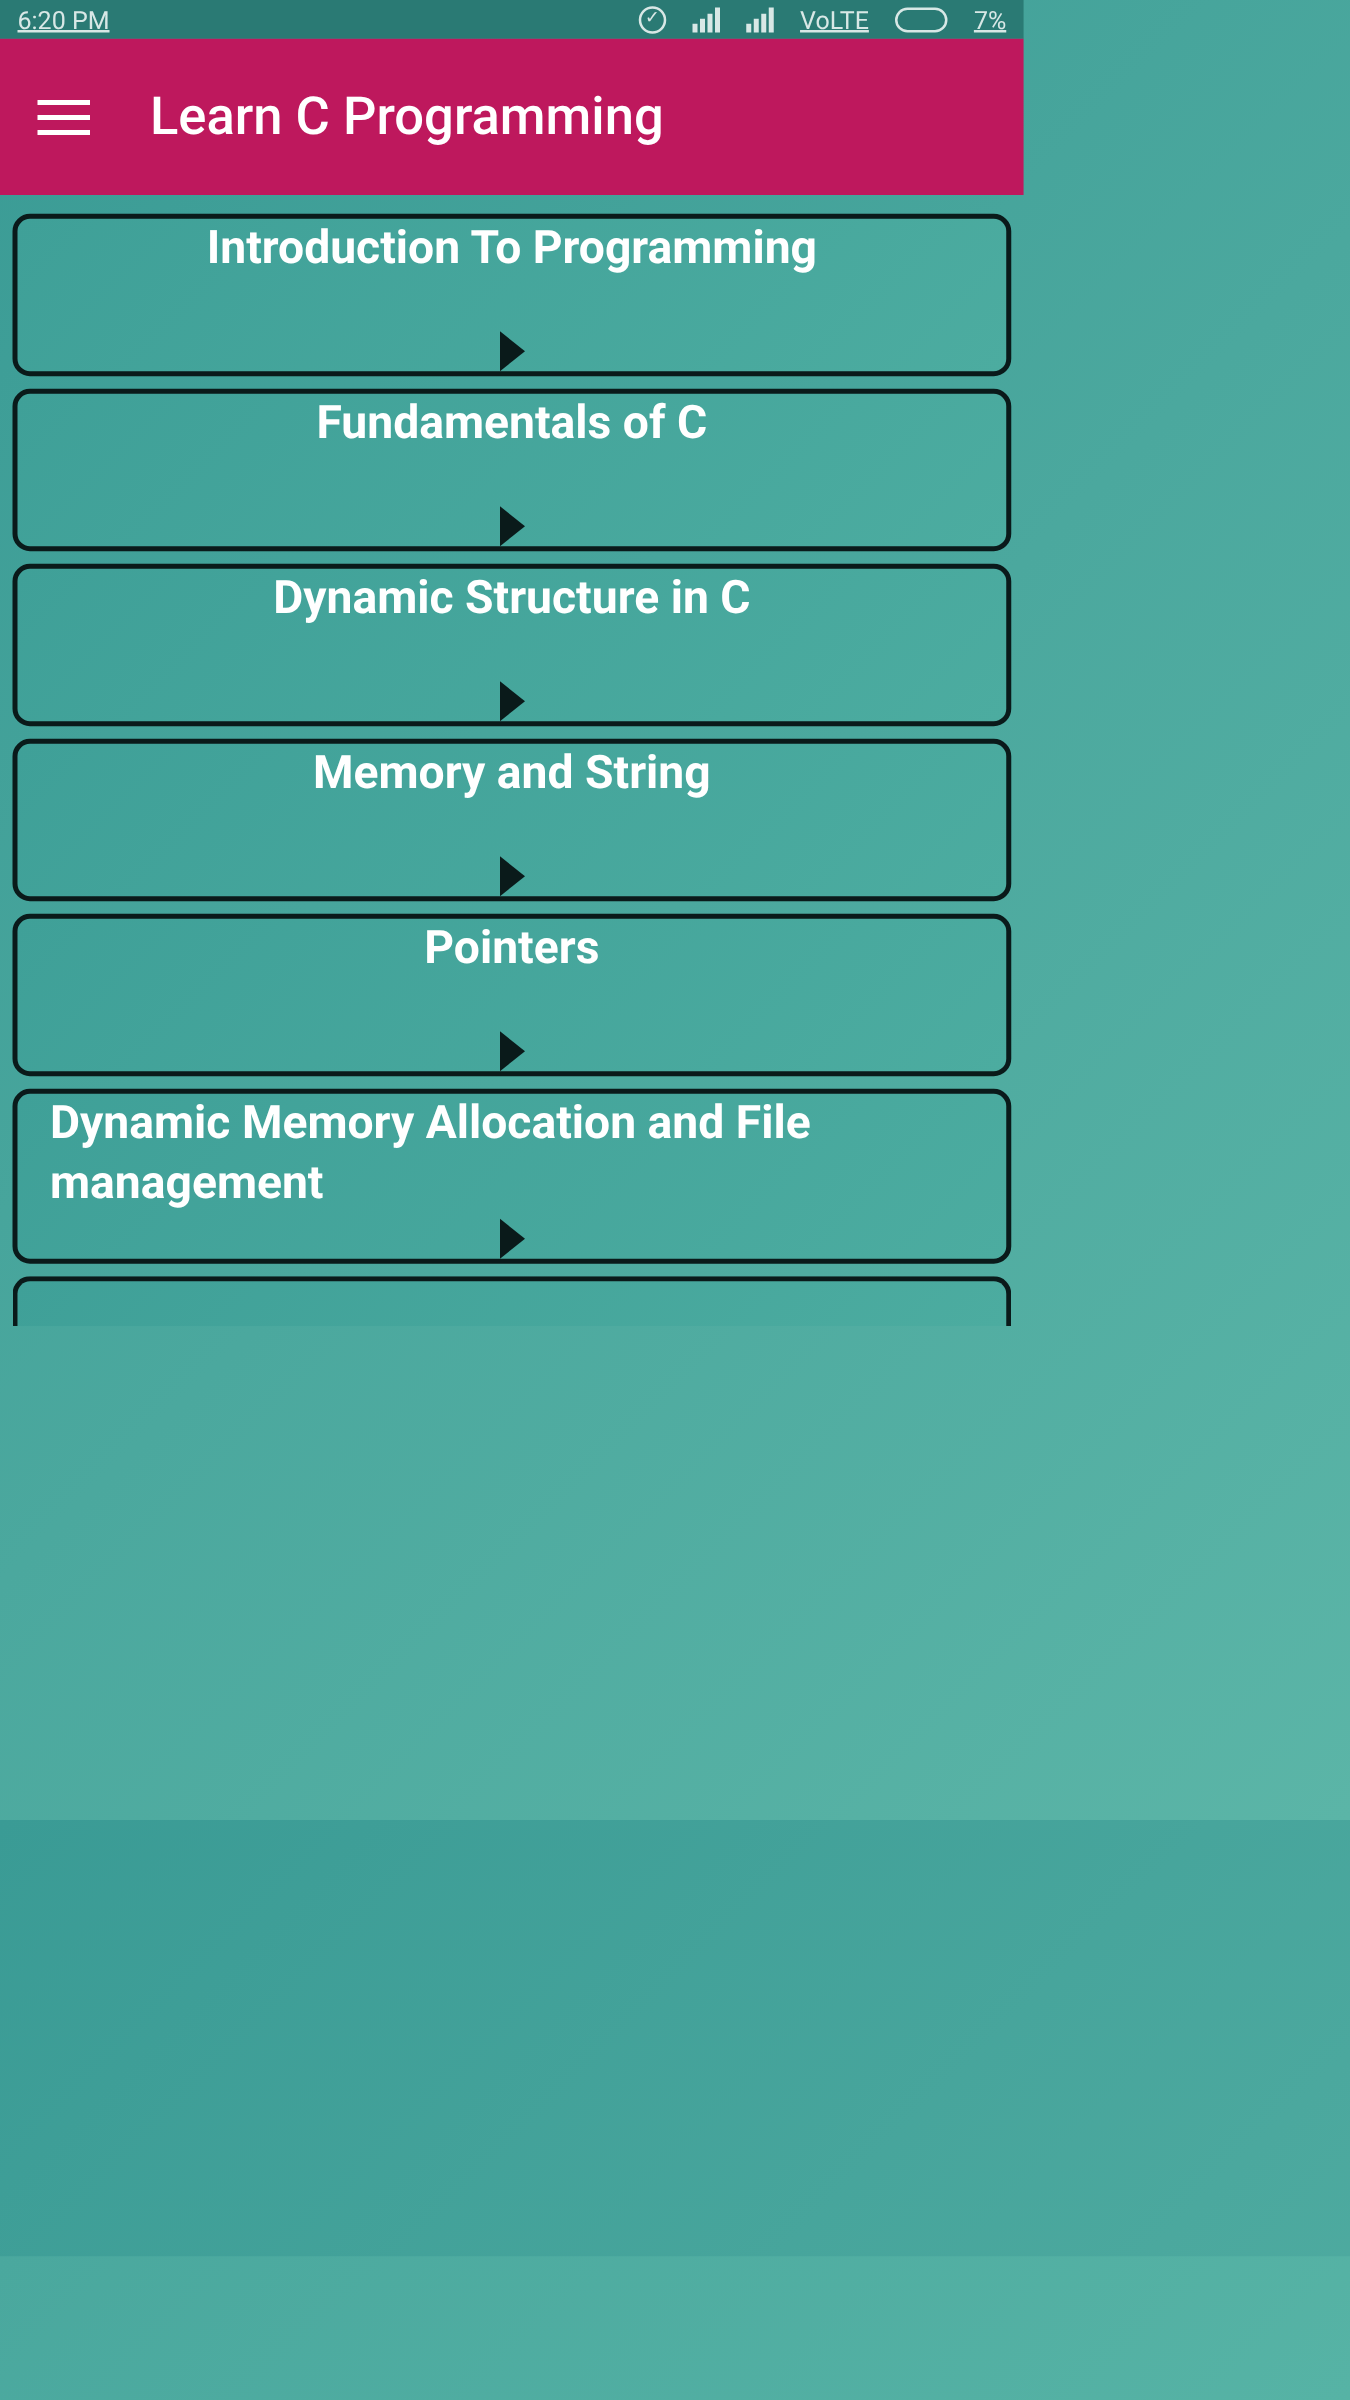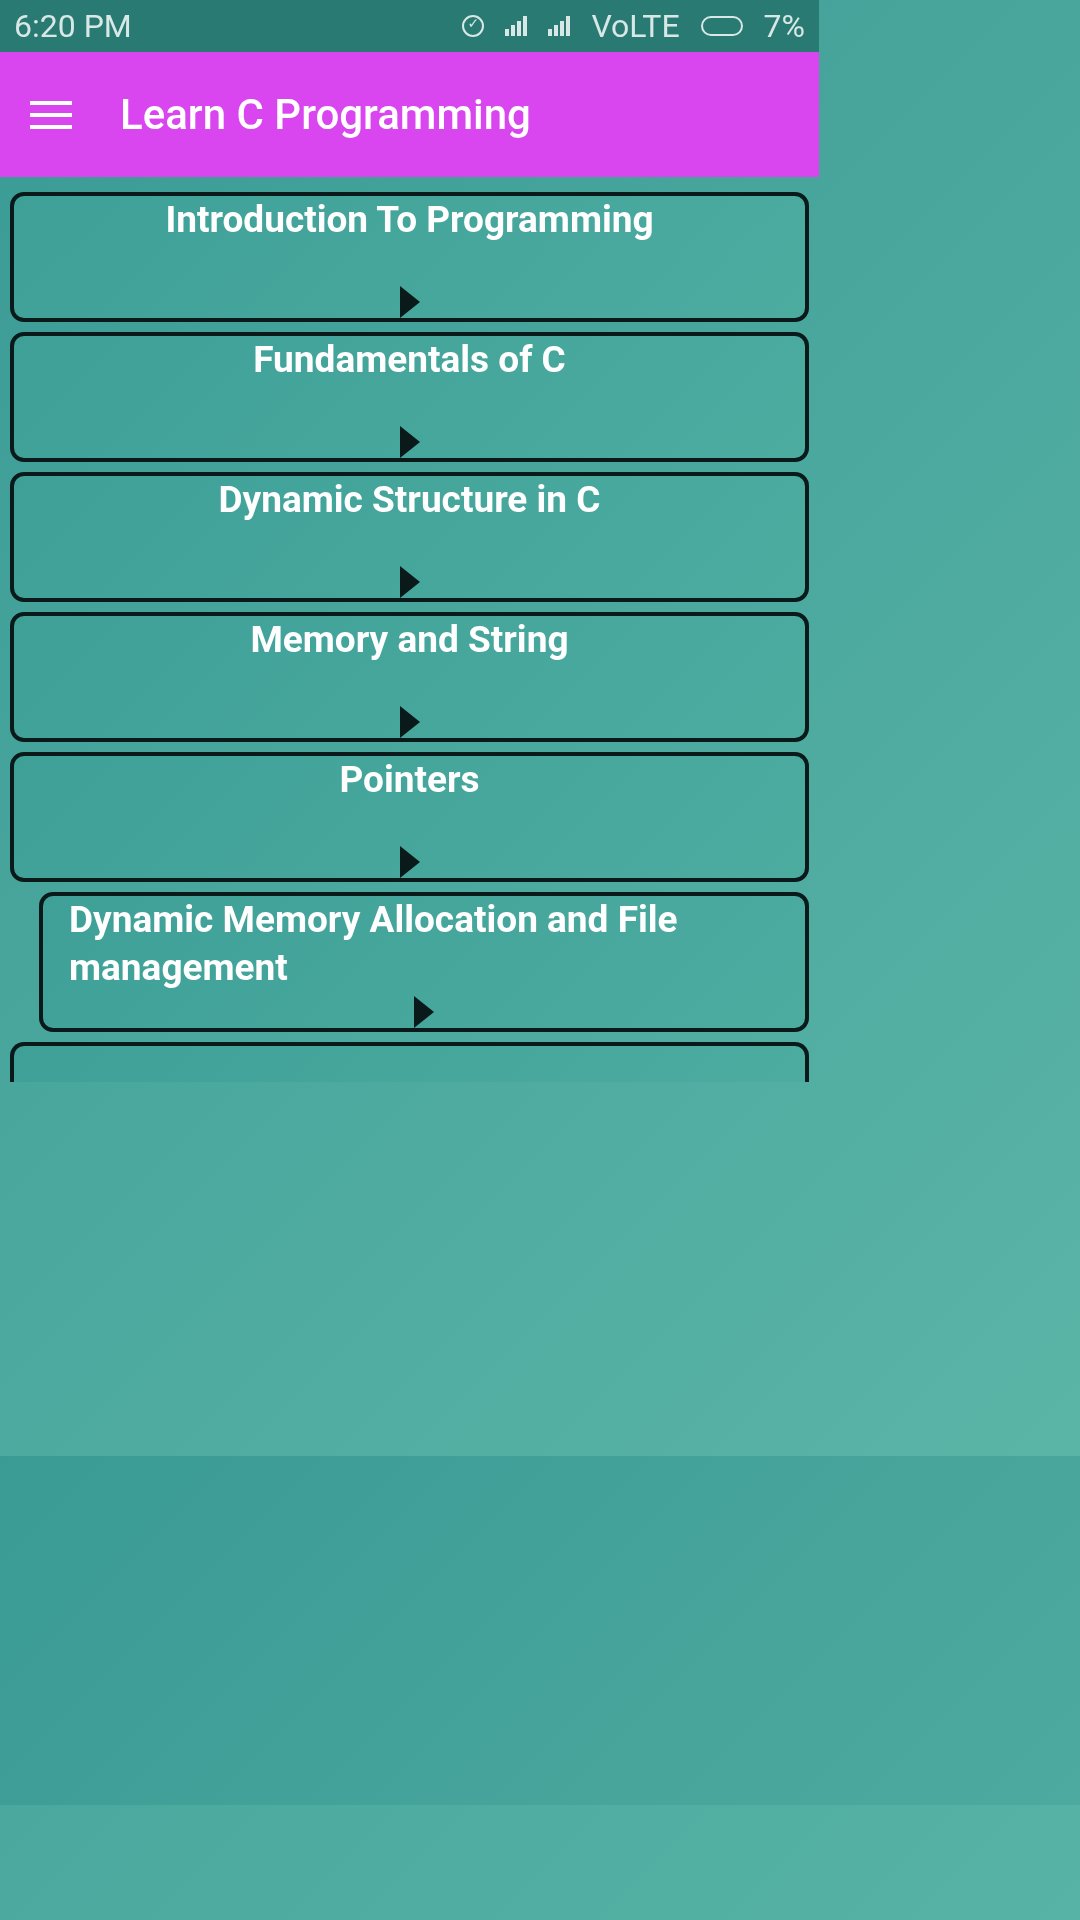--- a/index.html
+++ b/index.html
@@ -8,28 +8,29 @@
       box-sizing: border-box;
     }
     body {
       width: 819px;
       height: 1456px;
       background: linear-gradient(135deg, #3a9b95 0%, #4ba89e 50%, #5bb5a7 100%);
       font-family: Roboto, Arial, sans-serif;
       overflow: hidden;
     }
     .status-bar {
-      height: 52px;
+      height: 31px;
       background: #2a7a74;
       display: flex;
       align-items: center;
       justify-content: space-between;
       padding: 0 14px;
       color: #d8e8e6;
-      font-size: 32px;
+      font-size: 20px;
+      text-decoration: underline;
     }
     .status-right {
       display: flex;
       align-items: center;
       gap: 21px;
     }
     .signal-bars {
       display: inline-flex;
       align-items: flex-end;
       gap: 2px;
@@ -71,21 +72,21 @@
     }
     .alarm-icon::before {
       content: "✓";
       position: absolute;
       top: -2px;
       left: 3px;
       font-size: 14px;
     }
     .app-bar {
       height: 125px;
-      background: #d946ef;
+      background: #be185d;
       display: flex;
       align-items: center;
       padding: 0 30px;
       gap: 48px;
     }
     .hamburger {
       display: flex;
       flex-direction: column;
       gap: 8px;
       cursor: pointer;
@@ -111,21 +112,20 @@
       margin-bottom: 10px;
       display: flex;
       align-items: center;
       justify-content: space-between;
       padding: 0 26px;
       cursor: pointer;
       flex-direction: column;
     }
     .list-item.tall {
       height: 140px;
-      margin-left: 29px;
     }
     .list-item-label {
       color: #ffffff;
       font-size: 37px;
       font-weight: 700;
       flex: 1;
       line-height: 1.3;
     }
     .arrow {
       width: 0;

